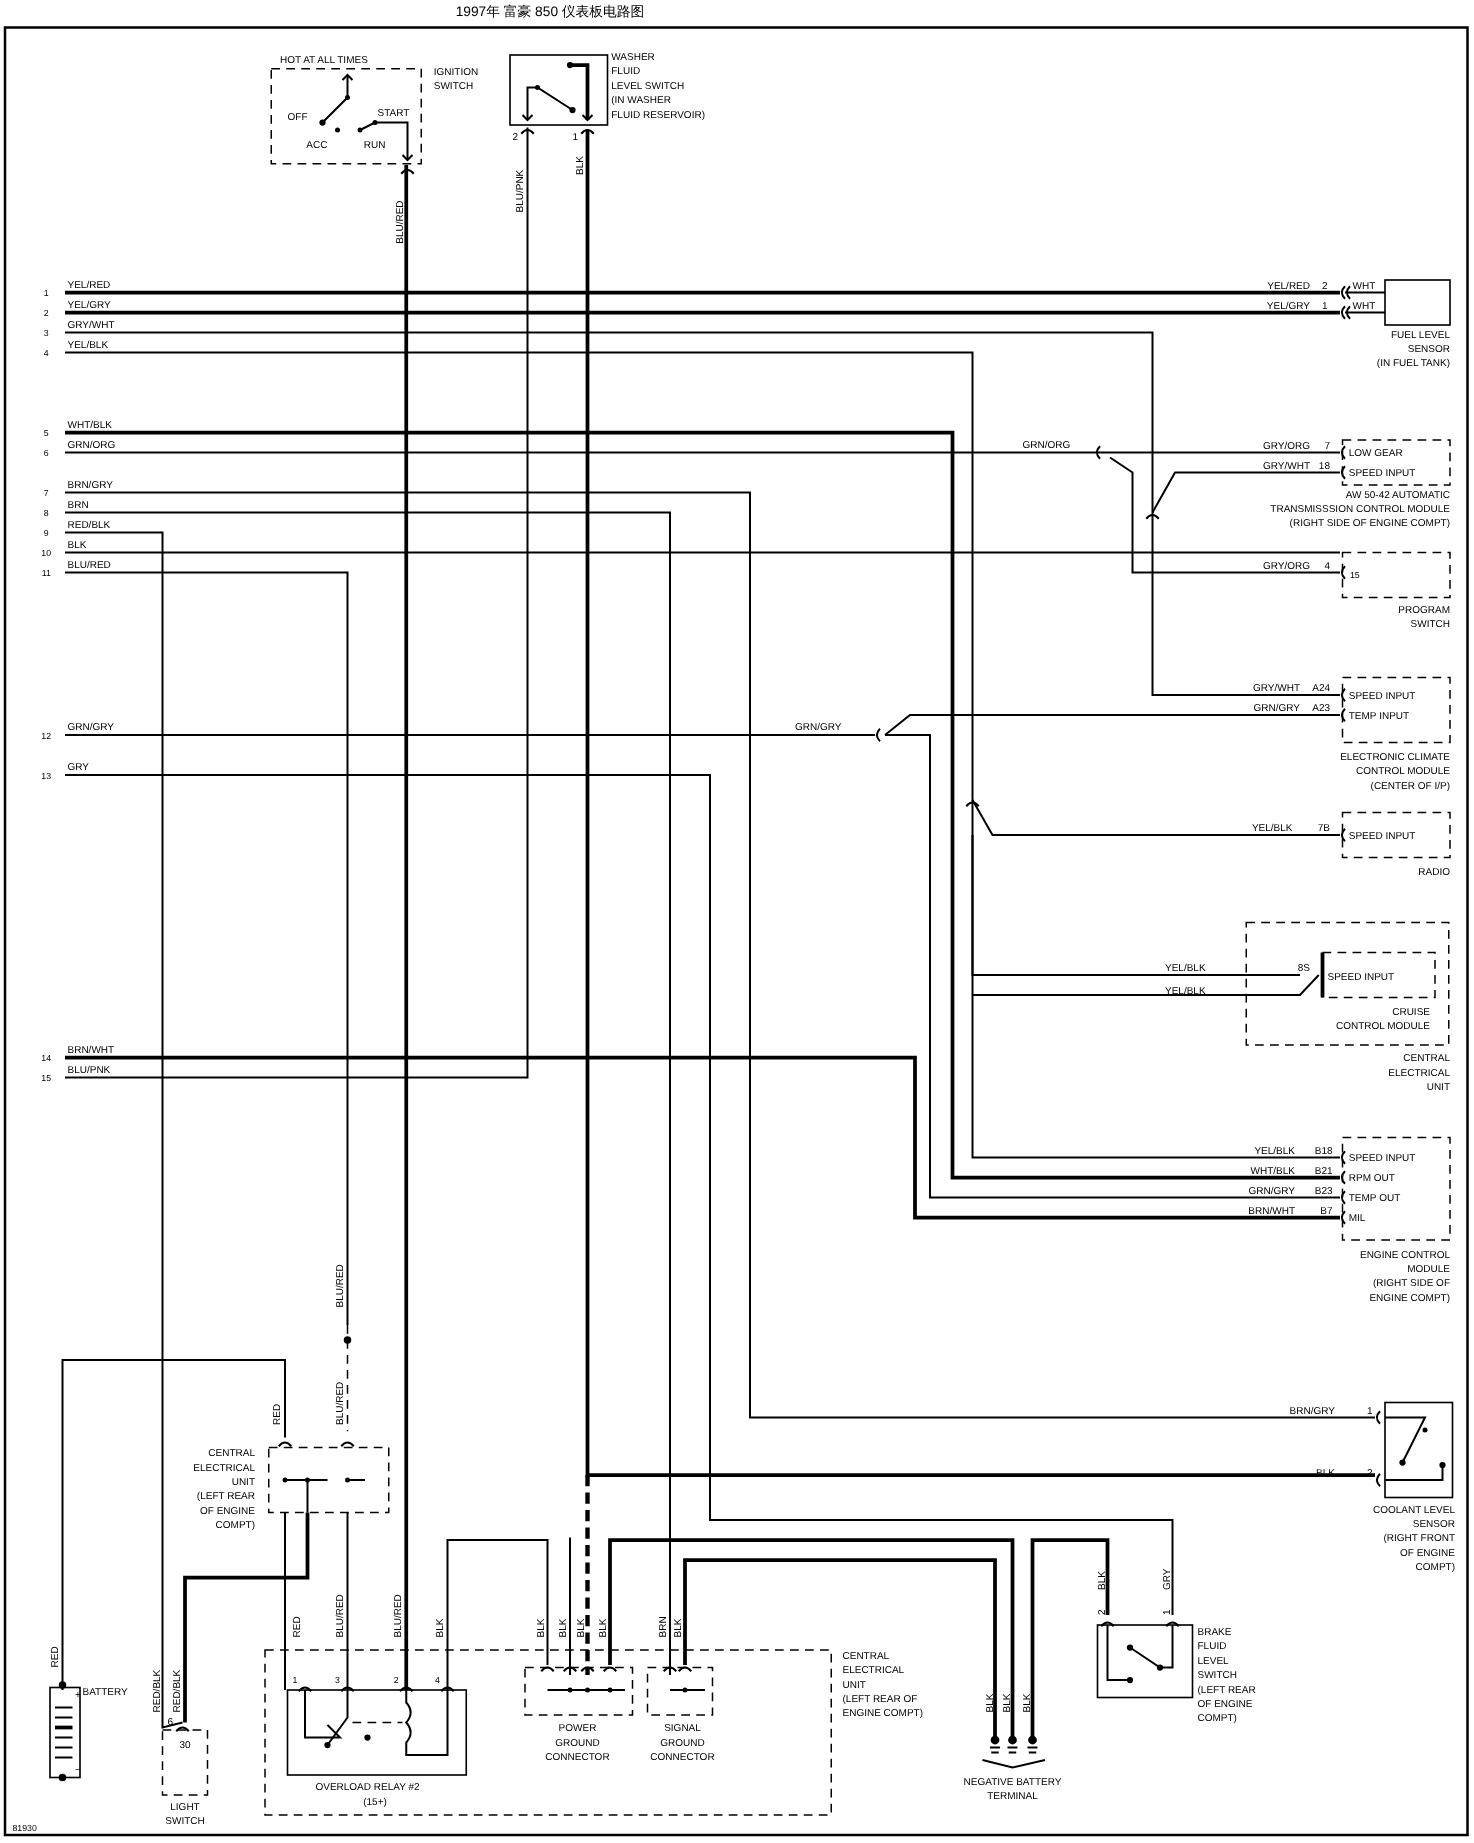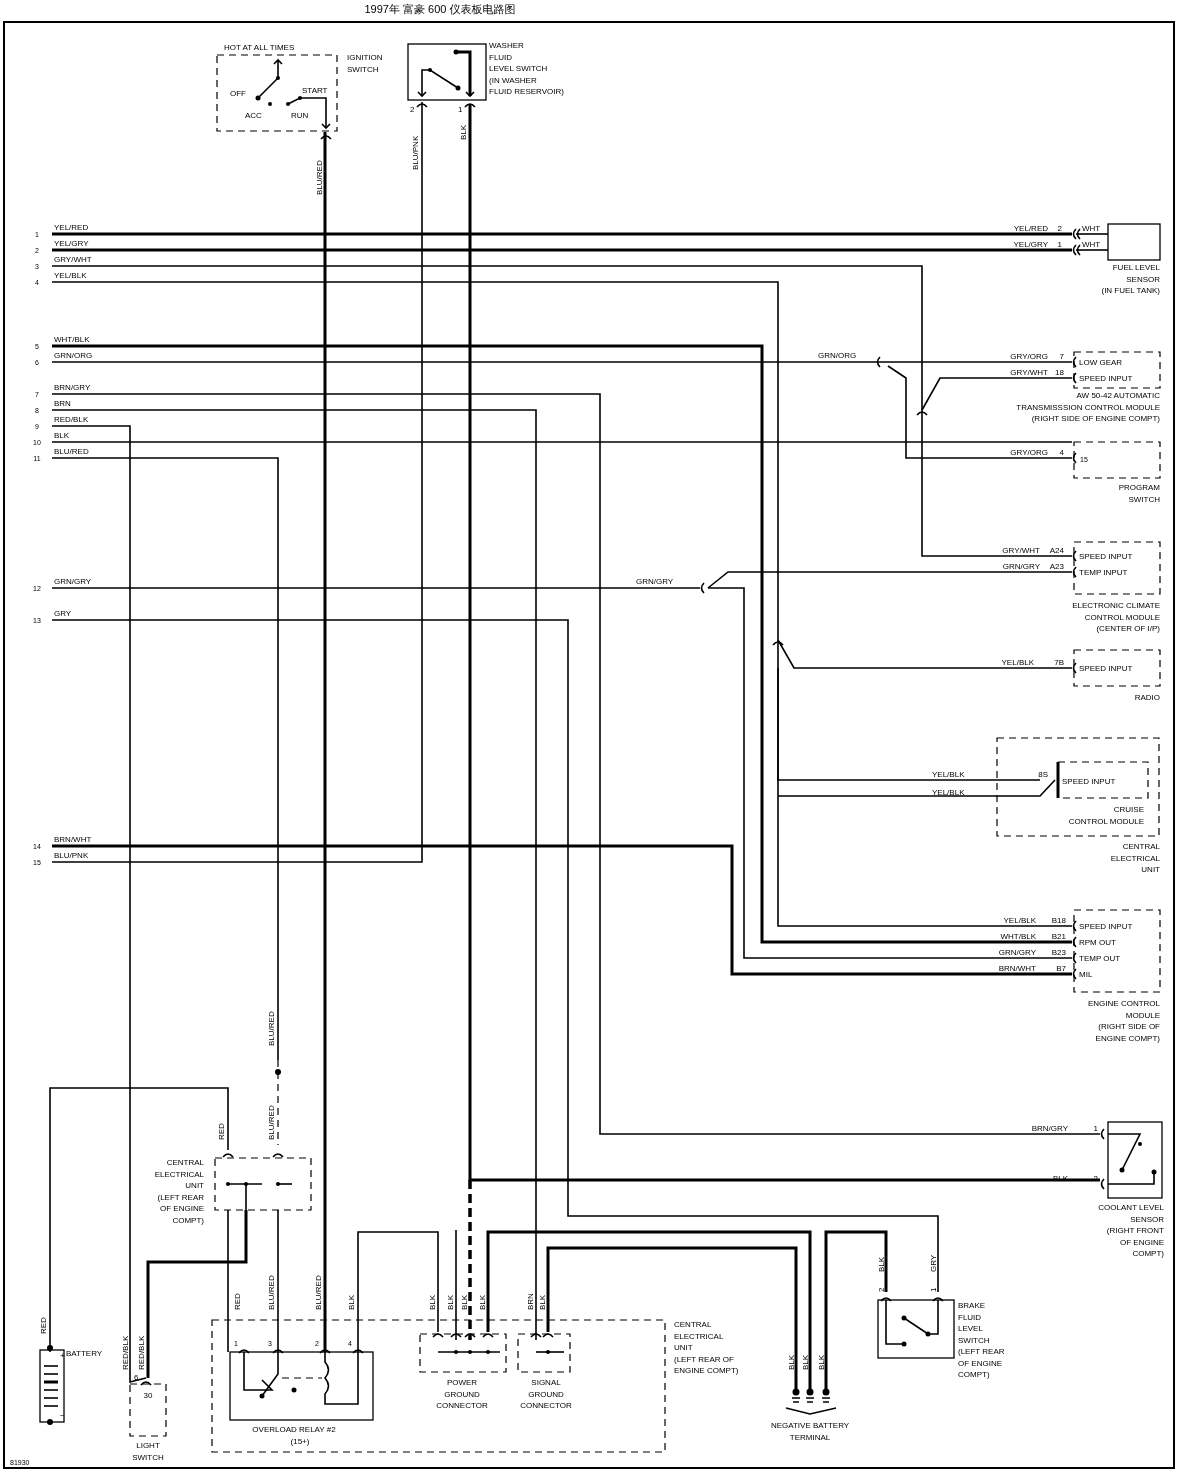--- a/index.html
+++ b/index.html
@@ -10,21 +10,21 @@
   .w{stroke:#000;fill:none;stroke-width:1.6;}
   .wt{stroke:#000;fill:none;stroke-width:3;}
   .dash{stroke:#000;fill:none;stroke-width:1.2;stroke-dasharray:7 5;}
   .dashT{stroke:#000;fill:none;stroke-width:3.5;stroke-dasharray:9 5;}
   .box{stroke:#000;fill:none;stroke-width:1.3;}
   .dot{fill:#000;}
 </style>
 </head>
 <body>
 
-<div id="title">1997年 富豪 600 仪表板电路图</div>
+<div id="title">1997年 富豪 850 仪表板电路图</div>
 
 <svg id="dg" width="1179" height="1474" viewBox="0 0 1179 1474">
 
   <rect x="4" y="22" width="1170" height="1446" fill="none" stroke="#000" stroke-width="2"></rect>
   <g id="wires">
       <path d="M52,234 H1072" class="wt"></path>
       <path d="M52,250 H1072" class="wt"></path>
       <path d="M52,266 H922 V556 H1072" class="w"></path>
       <path d="M52,282 H778 V780 H1040" class="w"></path>
       <path d="M52,346 H762 V942 H1072" class="wt"></path>

